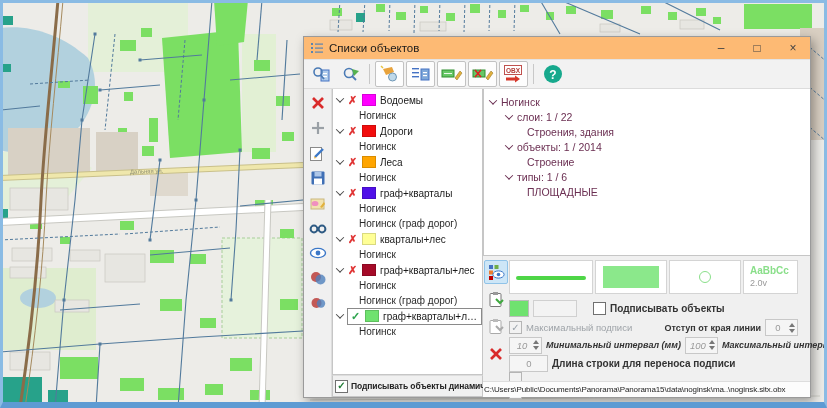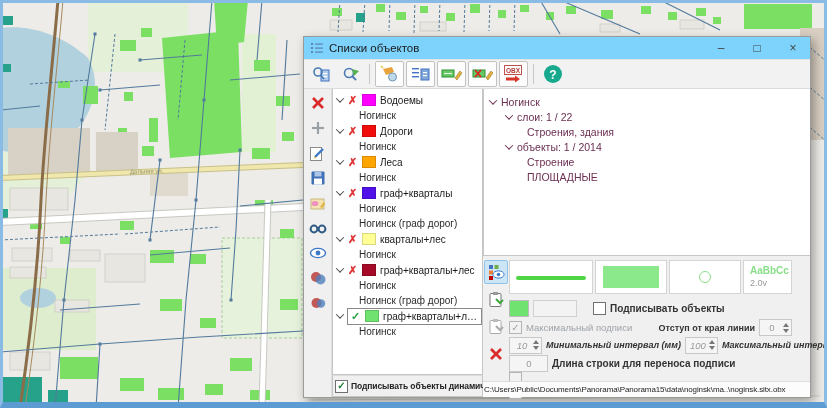--- a/index.html
+++ b/index.html
@@ -6,21 +6,21 @@
   body{width:827px;height:408px;position:relative;overflow:hidden;
        font-family:"Liberation Sans",sans-serif;background:#EDECE8;}
   
   .app-frame{position:absolute;inset:0;border:3px solid #8ABBE4;border-bottom:6px solid #5D9BD3;
              pointer-events:none;z-index:60;}
   .map-svg{position:absolute;left:0;top:0;z-index:0;}
   
   .dialog{position:absolute;left:303px;top:36px;width:506px;height:360px;z-index:40;
           background:#F0F0F0;border:1px solid #9A9A9A;box-shadow:3px 4px 10px rgba(0,0,0,.35);
           display:flex;flex-direction:column;font-size:11px;color:#222;}
-  .titlebar{height:22px;background:#7dd3fc;border-bottom:1px solid #E3E3E3;display:flex;
+  .titlebar{height:22px;background:#fdba74;border-bottom:1px solid #E3E3E3;display:flex;
             align-items:center;padding:0 2px 0 7px;gap:6px;flex:0 0 auto;}
   .title-text{font-size:11.5px;color:#1a1a1a;flex:1;white-space:nowrap;}
   .winbtn{width:30px;height:20px;display:flex;align-items:center;justify-content:center;
           font-size:12px;color:#444;}
   
   .toolbar{height:28px;background:#F2F2F2;border-bottom:1px solid #DCDCDC;display:flex;
            align-items:center;padding:0 4px;gap:2px;flex:0 0 auto;}
   .tbtn{width:27px;height:24px;display:flex;align-items:center;justify-content:center;border-radius:2px;}
   .tbtn.boxed{border:1px solid #C2C2C2;background:#FDFDFD;}
   .tsep{width:1px;height:20px;background:#C8C8C8;margin:0 3px;}
@@ -51,21 +51,21 @@
   .right-panel{flex:1;display:flex;flex-direction:column;background:#F0F0F0;min-width:0;}
   .tree{height:156px;background:#fff;border:1px solid #C6C6C6;border-top:none;border-right:none;
         padding:5px 6px;font-size:10.5px;color:#6B2F52;flex:0 0 auto;}
   .tr-row{display:flex;align-items:center;gap:5px;height:15px;white-space:nowrap;}
   .tree .chev{border-color:#6B2F52;}
   .ind1{padding-left:16px;} .ind2{padding-left:37px;}
   .rp-body{flex:1;display:flex;min-height:0;padding-top:4px;}
   .icon-col{width:26px;display:flex;flex-direction:column;align-items:center;gap:5px;flex:0 0 auto;}
   .icbtn{width:22px;height:22px;display:flex;align-items:center;justify-content:center;border-radius:2px;}
   .icbtn.sel{background:#CDE6F7;border:1px solid #90C3E8;}
-  .settings{flex:1;display:flex;flex-direction:column;min-width:0;padding-right:18px;}
+  .settings{flex:1;display:flex;flex-direction:column;min-width:0;padding-right:12px;}
   .preview-row{display:flex;gap:2px;height:34px;flex:0 0 auto;}
   .pbox{background:#fff;border:1px solid #D4D4D4;position:relative;overflow:hidden;}
   .pbox.b1{width:82px;} .pbox.b2{width:70px;} .pbox.b3{width:70px;} .pbox.b4{flex:1;}
   .pline{position:absolute;left:6px;right:6px;top:15px;height:4px;background:#4ED647;border-radius:2px;}
   .pfill{position:absolute;left:7px;top:5px;right:7px;bottom:5px;background:#8BE88B;}
   .pcirc{position:absolute;left:50%;top:50%;width:10px;height:10px;margin:-6px 0 0 -6px;
          border:1.5px solid #8ADF8A;border-radius:50%;}
   .ptext{position:absolute;left:6px;top:4px;font-size:10px;font-weight:bold;color:#8ADF8A;}
   .ptext2{position:absolute;left:6px;top:17px;font-size:9px;color:#9a9a9a;}
   .srow{display:flex;align-items:center;gap:4px;flex:0 0 auto;white-space:nowrap;}
@@ -481,20 +481,24 @@
         <div class="tr-row ind2">
           <span>Строения, здания</span>
         </div>
         <div class="tr-row ind1">
           <span class="chev"></span>
           <span>объекты: 1 / 2014</span>
         </div>
         <div class="tr-row ind2">
           <span>Строение</span>
         </div>
+        <div class="tr-row ind1">
+          <span class="chev"></span>
+          <span>типы: 1 / 6</span>
+        </div>
         <div class="tr-row ind2">
           <span>ПЛОЩАДНЫЕ</span>
         </div>
       </div>
 
       <div class="rp-body">
         <div class="icon-col">
           <div class="icbtn sel">
             <svg width="17" height="17" viewBox="0 0 17 17">
               <rect x="1" y="1" width="4" height="4" fill="#4472C4"></rect>

